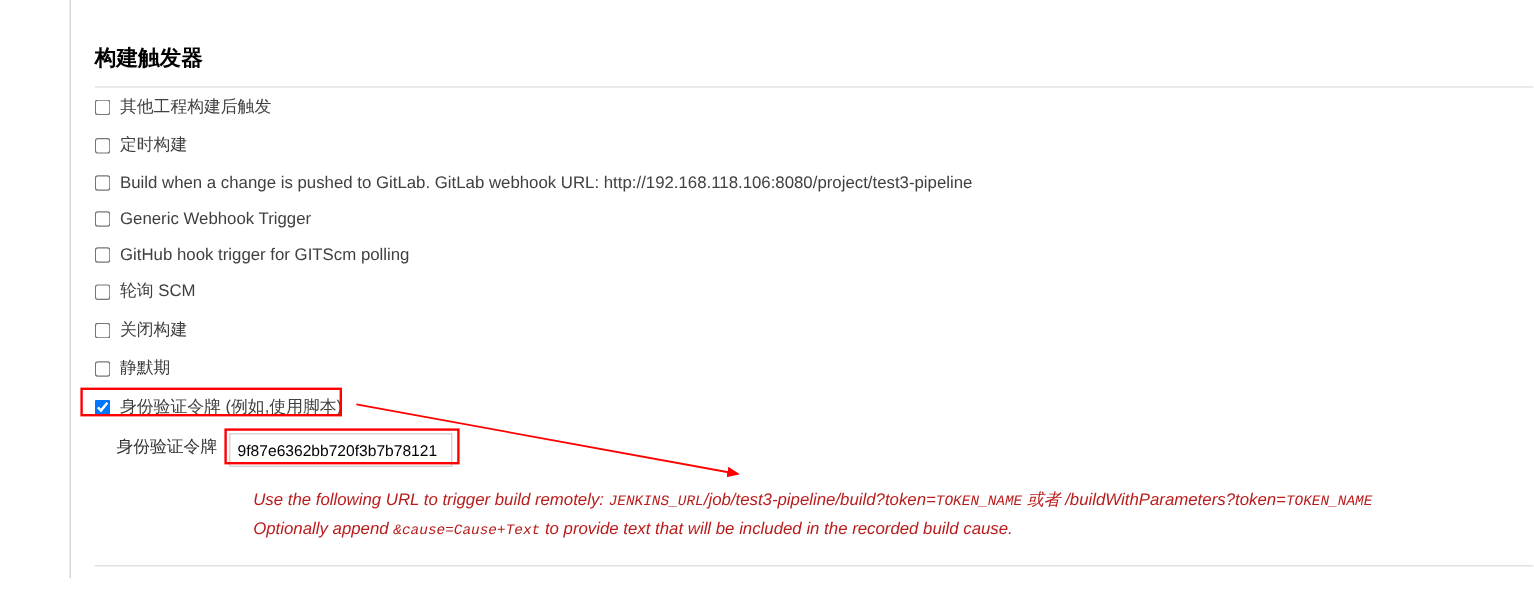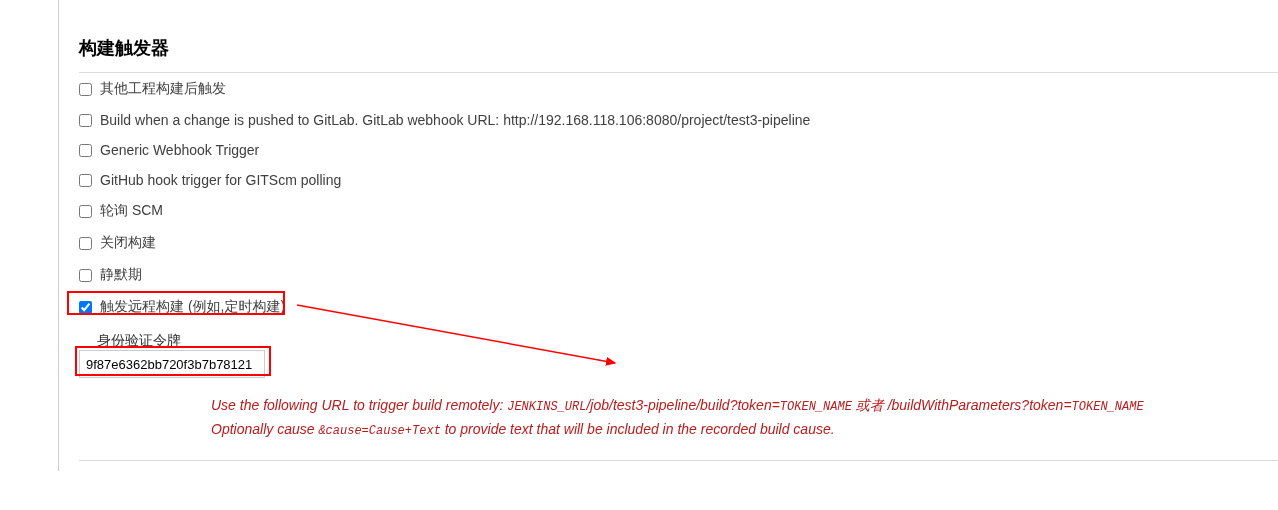--- a/index.html
+++ b/index.html
@@ -51,21 +51,20 @@
       pointer-events: none;
     }
     .remote-row-wrapper {
       position: relative;
     }
     .token-section {
       display: flex;
       align-items: flex-start;
       padding: 6px 0 6px 20px;
       position: relative;
-      flex-direction: column;
     }
     .token-label-col {
       width: 112px;
       padding-left: 18px;
       padding-top: 3px;
       font-size: 14px;
       color: #333;
     }
     .token-input-col {
       position: relative;
@@ -117,20 +116,24 @@
 
 <div class="container">
   <div class="section-title">构建触发器</div>
   <div class="divider"></div>
 
   <div class="checkbox-row">
     <input type="checkbox" style="">
     <label>其他工程构建后触发</label>
   </div>
 
+  <div class="checkbox-row">
+    <input type="checkbox" style="">
+    <label>定时构建</label>
+  </div>
 
   <div class="checkbox-row">
     <input type="checkbox" style="">
     <label>Build when a change is pushed to GitLab. GitLab webhook URL: http://192.168.118.106:8080/project/test3-pipeline</label>
   </div>
 
   <div class="checkbox-row">
     <input type="checkbox" style="">
     <label>Generic Webhook Trigger</label>
   </div>
@@ -152,21 +155,21 @@
 
   <div class="checkbox-row">
     <input type="checkbox" style="">
     <label>静默期</label>
   </div>
 
   <div class="remote-row-wrapper">
     <div class="highlight-red" style="left:8px; top:0px; width:218px; height:24px;"></div>
     <div class="checkbox-row">
       <input type="checkbox" checked="" style="">
-      <label>触发远程构建 (例如,定时构建)</label>
+      <label>身份验证令牌 (例如,使用脚本)</label>
     </div>
   </div>
 
   <div class="token-section">
     <div class="token-label-col">身份验证令牌</div>
     <div class="token-input-col">
       <div class="highlight-red" style="left:-4px; top:-4px; width:196px; height:30px;"></div>
       <input type="text" class="token-input" value="9f87e6362bb720f3b7b78121" style="">
     </div>
 
@@ -178,21 +181,21 @@
       </defs>
       <line x1="10" y1="8" x2="328" y2="66" stroke="#ff0000" stroke-width="1.5" marker-end="url(#arrowhead)"></line>
     </svg>
   </div>
 
   <div class="token-help">
     <div>
       <span>Use the following URL to trigger build remotely: </span><span class="code">JENKINS_URL</span><span>/job/test3-pipeline/build?token=</span><span class="code">TOKEN_NAME</span><span> 或者 /buildWithParameters?token=</span><span class="code">TOKEN_NAME</span>
     </div>
     <div>
-      <span>Optionally cause </span><span class="code">&amp;cause=Cause+Text</span><span> to provide text that will be included in the recorded build cause.</span>
+      <span>Optionally append </span><span class="code">&amp;cause=Cause+Text</span><span> to provide text that will be included in the recorded build cause.</span>
     </div>
   </div>
 
   <div class="advanced-section">
     <div class="advanced-button-row">
       
     </div>
   </div>
 </div>
 

